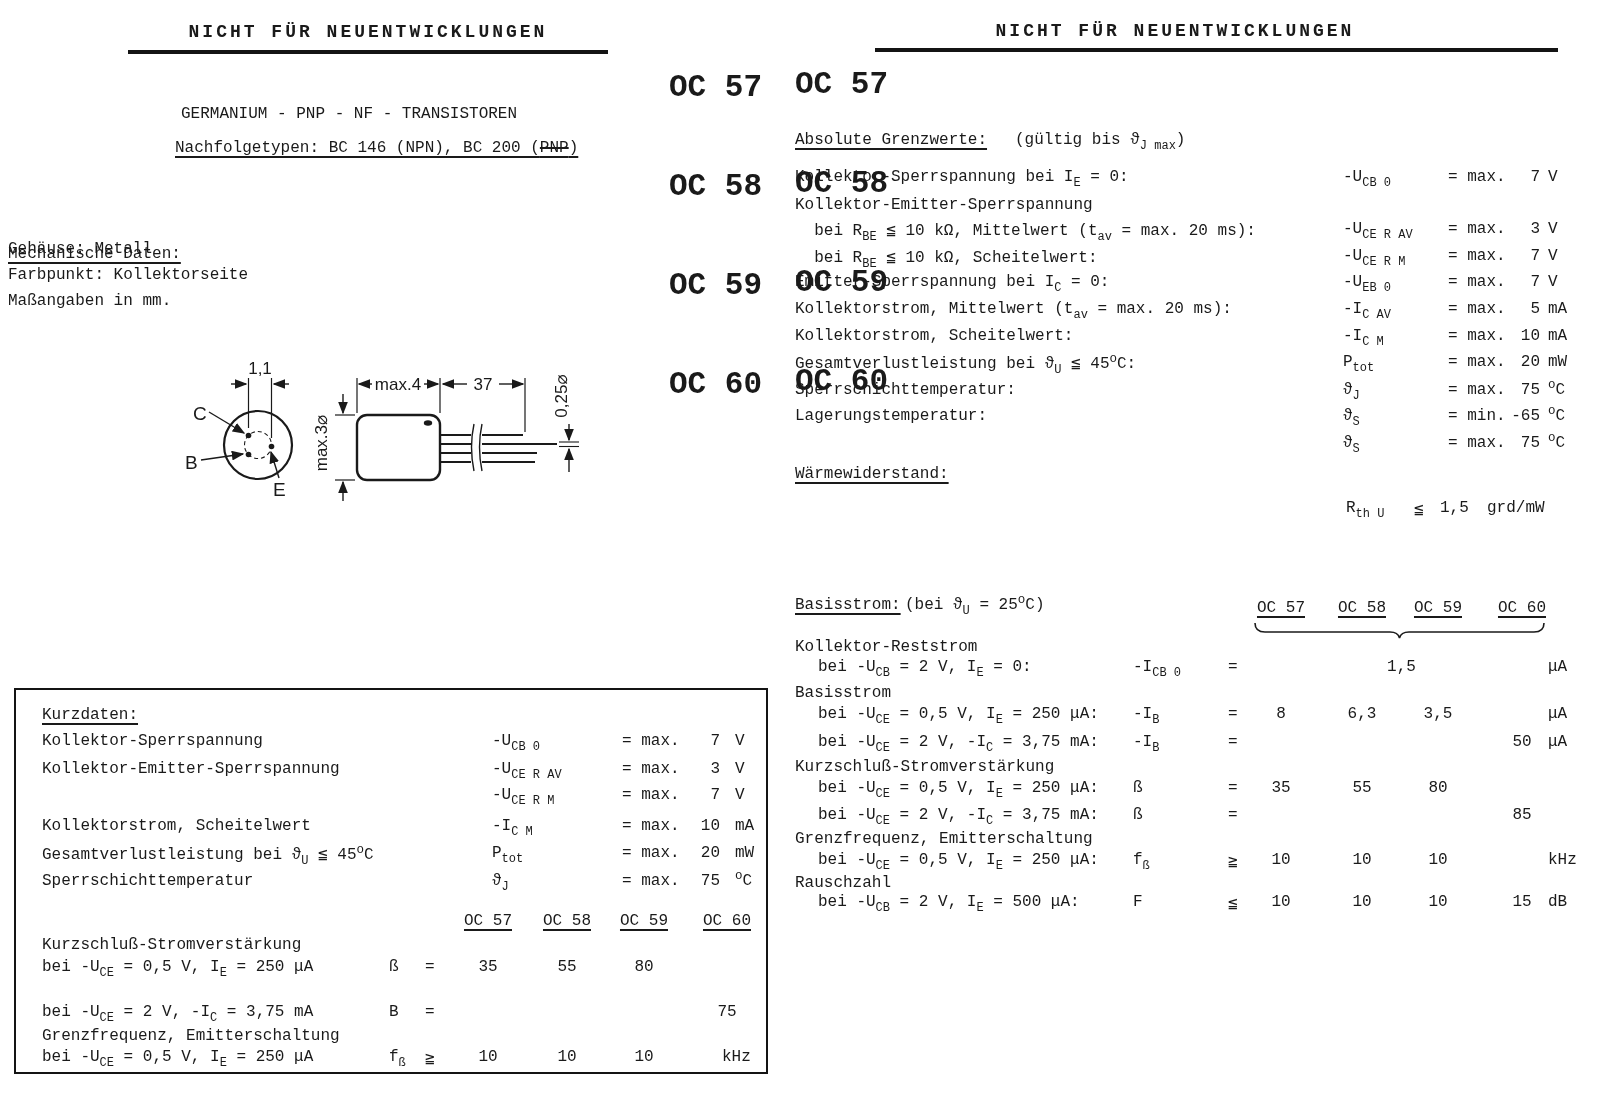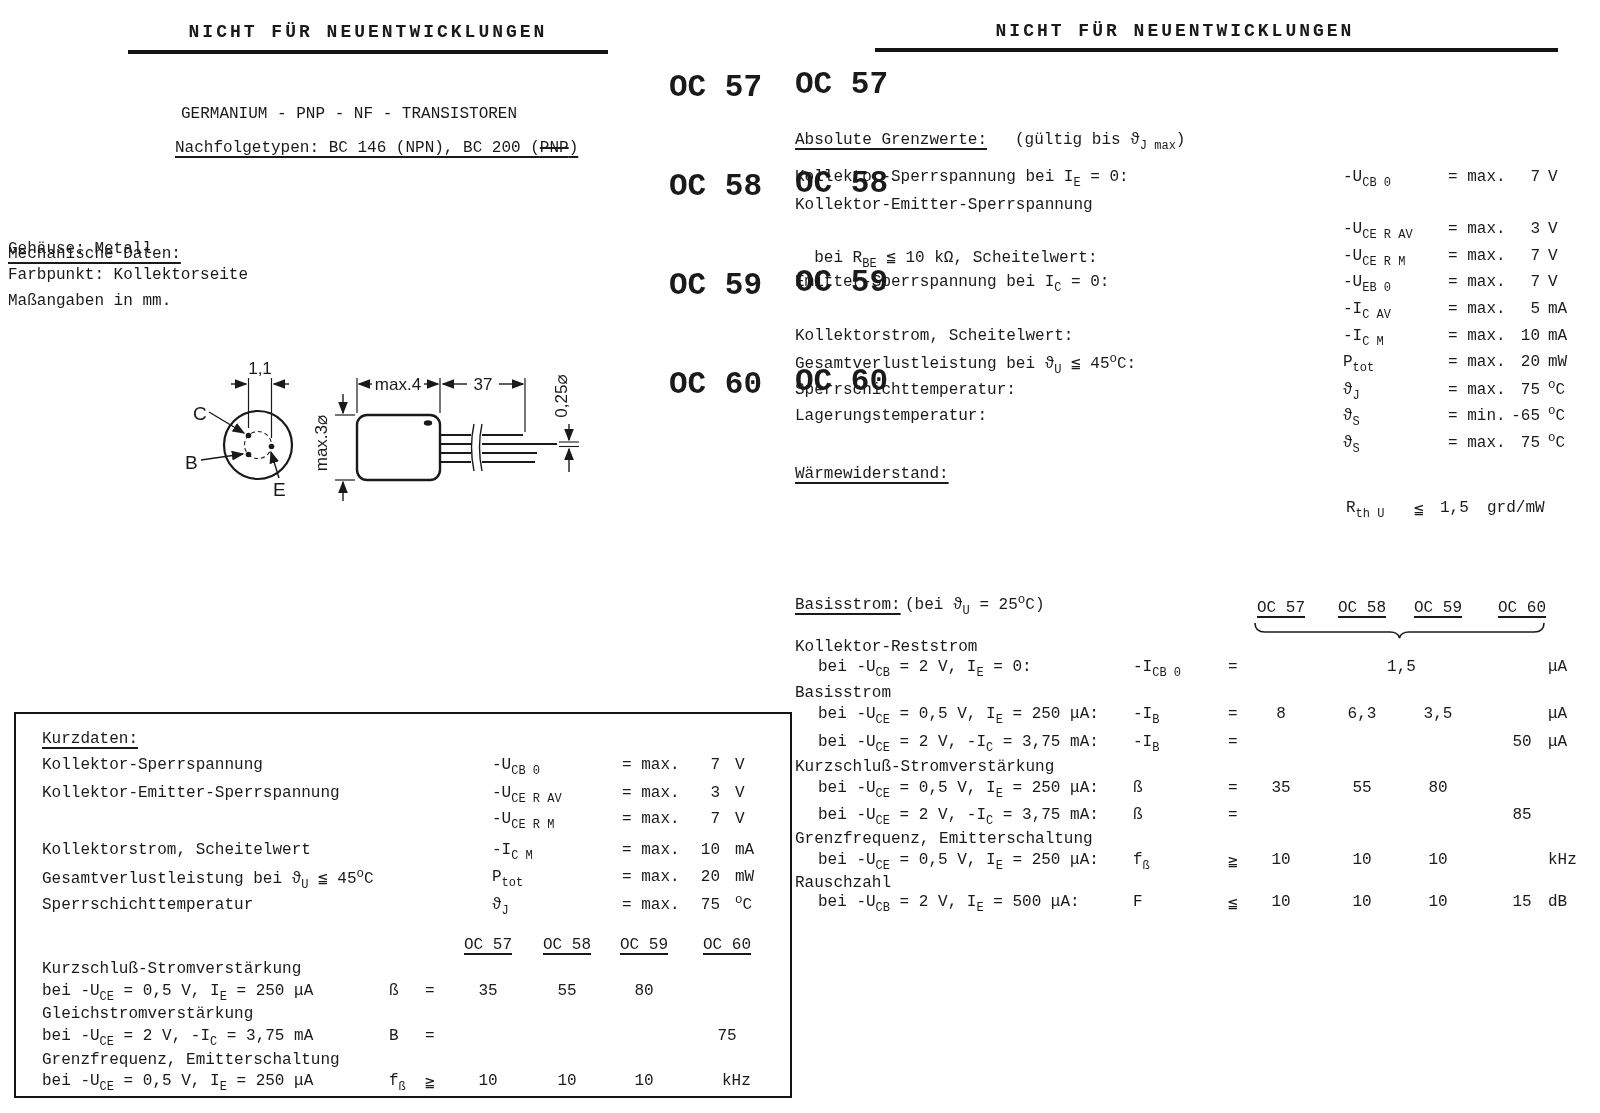--- a/index.html
+++ b/index.html
@@ -24,21 +24,21 @@
   .gv{left:1452px;width:88px;text-align:right;} .gu{left:1548px;}
   
   .kg{left:795px;} .kc{left:818px;} .ks{left:1133px;} .kr{left:1228px;}
   .k0{left:1246px;width:70px;text-align:center;}
   .k1{left:1327px;width:70px;text-align:center;}
   .k2{left:1403px;width:70px;text-align:center;}
   .k3{left:1487px;width:70px;text-align:center;}
   .ku{left:1548px;}
   .kspan{left:1246px;width:311px;text-align:center;}
   
-  .box{position:absolute;left:14px;top:712px;width:750px;height:382px;border:2.5px solid #141414;padding-left:24px;}
+  .box{position:absolute;left:14px;top:688px;width:750px;height:382px;border:2.5px solid #141414;}
   .brow{position:absolute;left:0;top:0;width:100%;height:26px;}
   .brow span{position:absolute;white-space:pre;}
   .bl{left:26px;} .bs{left:476px;} .br{left:606px;}
   .bv{left:640px;width:64px;text-align:right;} .bu{left:719px;}
   .ps{left:373px;} .pr{left:409px;}
   .p0{left:437px;width:70px;text-align:center;}
   .p1{left:516px;width:70px;text-align:center;}
   .p2{left:593px;width:70px;text-align:center;}
   .p3{left:676px;width:70px;text-align:center;}
   .pu{left:706px;}
@@ -186,23 +186,20 @@
   <div class="brow" style="top:268px">
     <span class="bl">bei -U<sub>CE</sub> = 0,5 V, I<sub>E</sub> = 250 μA</span>
     <span class="ps">ß</span>
     <span class="pr">=</span>
     <span class="p0">35</span>
     <span class="p1">55</span>
     <span class="p2">80</span>
     <span class="p3"></span>
     <span class="pu"></span>
   </div>
-  <div class="brow" style="top:291px">
-    <span class="bl">Gleichstromverstärkung</span>
-  </div>
   <div class="brow" style="top:313px">
     <span class="bl">bei -U<sub>CE</sub> = 2 V, -I<sub>C</sub> = 3,75 mA</span>
     <span class="ps">B</span>
     <span class="pr">=</span>
     <span class="p0"></span>
     <span class="p1"></span>
     <span class="p2"></span>
     <span class="p3">75</span>
     <span class="pu"></span>
   </div>
@@ -237,40 +234,42 @@
   <span class="gl">Kollektor-Sperrspannung bei I<sub>E</sub> = 0:</span>
   <span class="gs">-U<sub>CB 0</sub></span>
   <span class="gr">= max.</span>
   <span class="gv">7</span>
   <span class="gu">V</span>
 </div>
 <div class="row" style="top:196px">
   <span class="gl">Kollektor-Emitter-Sperrspannung</span>
 </div>
 <div class="row" style="top:220px">
+  <span class="gl">&nbsp;&nbsp;bei R<sub>BE</sub> ≦ 10 kΩ, Mittelwert (t<sub>av</sub> = max. 20 ms):</span>
   <span class="gs">-U<sub>CE R AV</sub></span>
   <span class="gr">= max.</span>
   <span class="gv">3</span>
   <span class="gu">V</span>
 </div>
 <div class="row" style="top:247px">
   <span class="gl">&nbsp;&nbsp;bei R<sub>BE</sub> ≦ 10 kΩ, Scheitelwert:</span>
   <span class="gs">-U<sub>CE R M</sub></span>
   <span class="gr">= max.</span>
   <span class="gv">7</span>
   <span class="gu">V</span>
 </div>
 <div class="row" style="top:273px">
   <span class="gl">Emitter-Sperrspannung bei I<sub>C</sub> = 0:</span>
   <span class="gs">-U<sub>EB 0</sub></span>
   <span class="gr">= max.</span>
   <span class="gv">7</span>
   <span class="gu">V</span>
 </div>
 <div class="row" style="top:300px">
+  <span class="gl">Kollektorstrom, Mittelwert (t<sub>av</sub> = max. 20 ms):</span>
   <span class="gs">-I<sub>C AV</sub></span>
   <span class="gr">= max.</span>
   <span class="gv">5</span>
   <span class="gu">mA</span>
 </div>
 <div class="row" style="top:327px">
   <span class="gl">Kollektorstrom, Scheitelwert:</span>
   <span class="gs">-I<sub>C M</sub></span>
   <span class="gr">= max.</span>
   <span class="gv">10</span>

